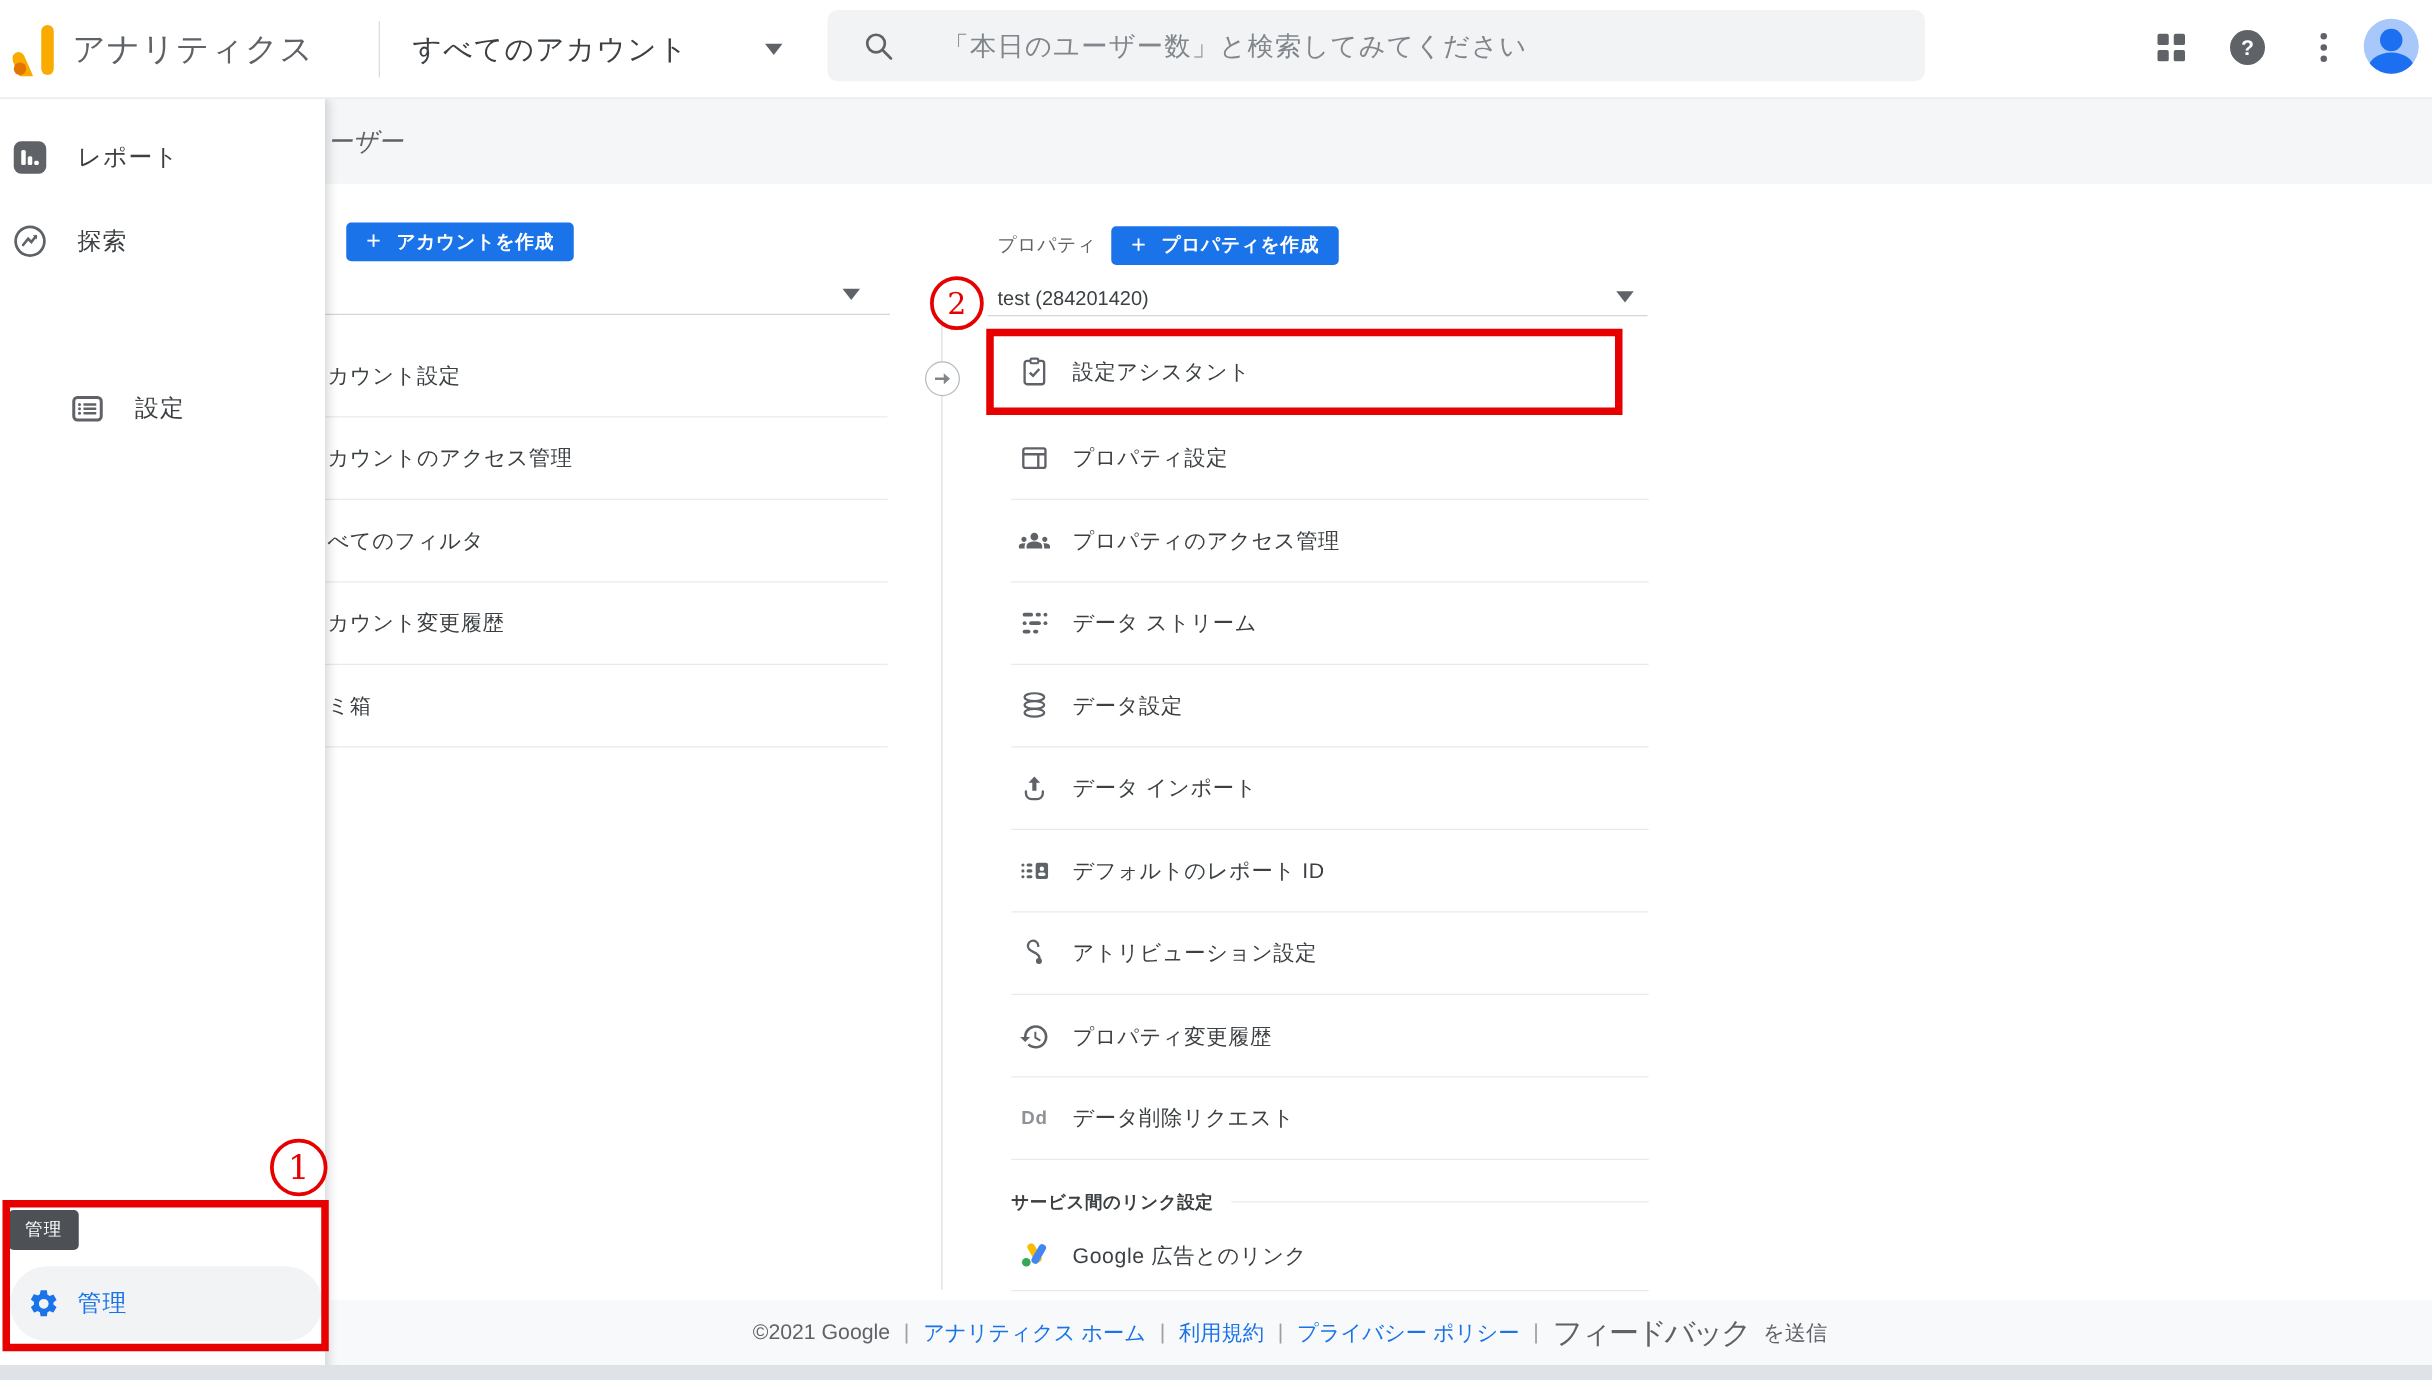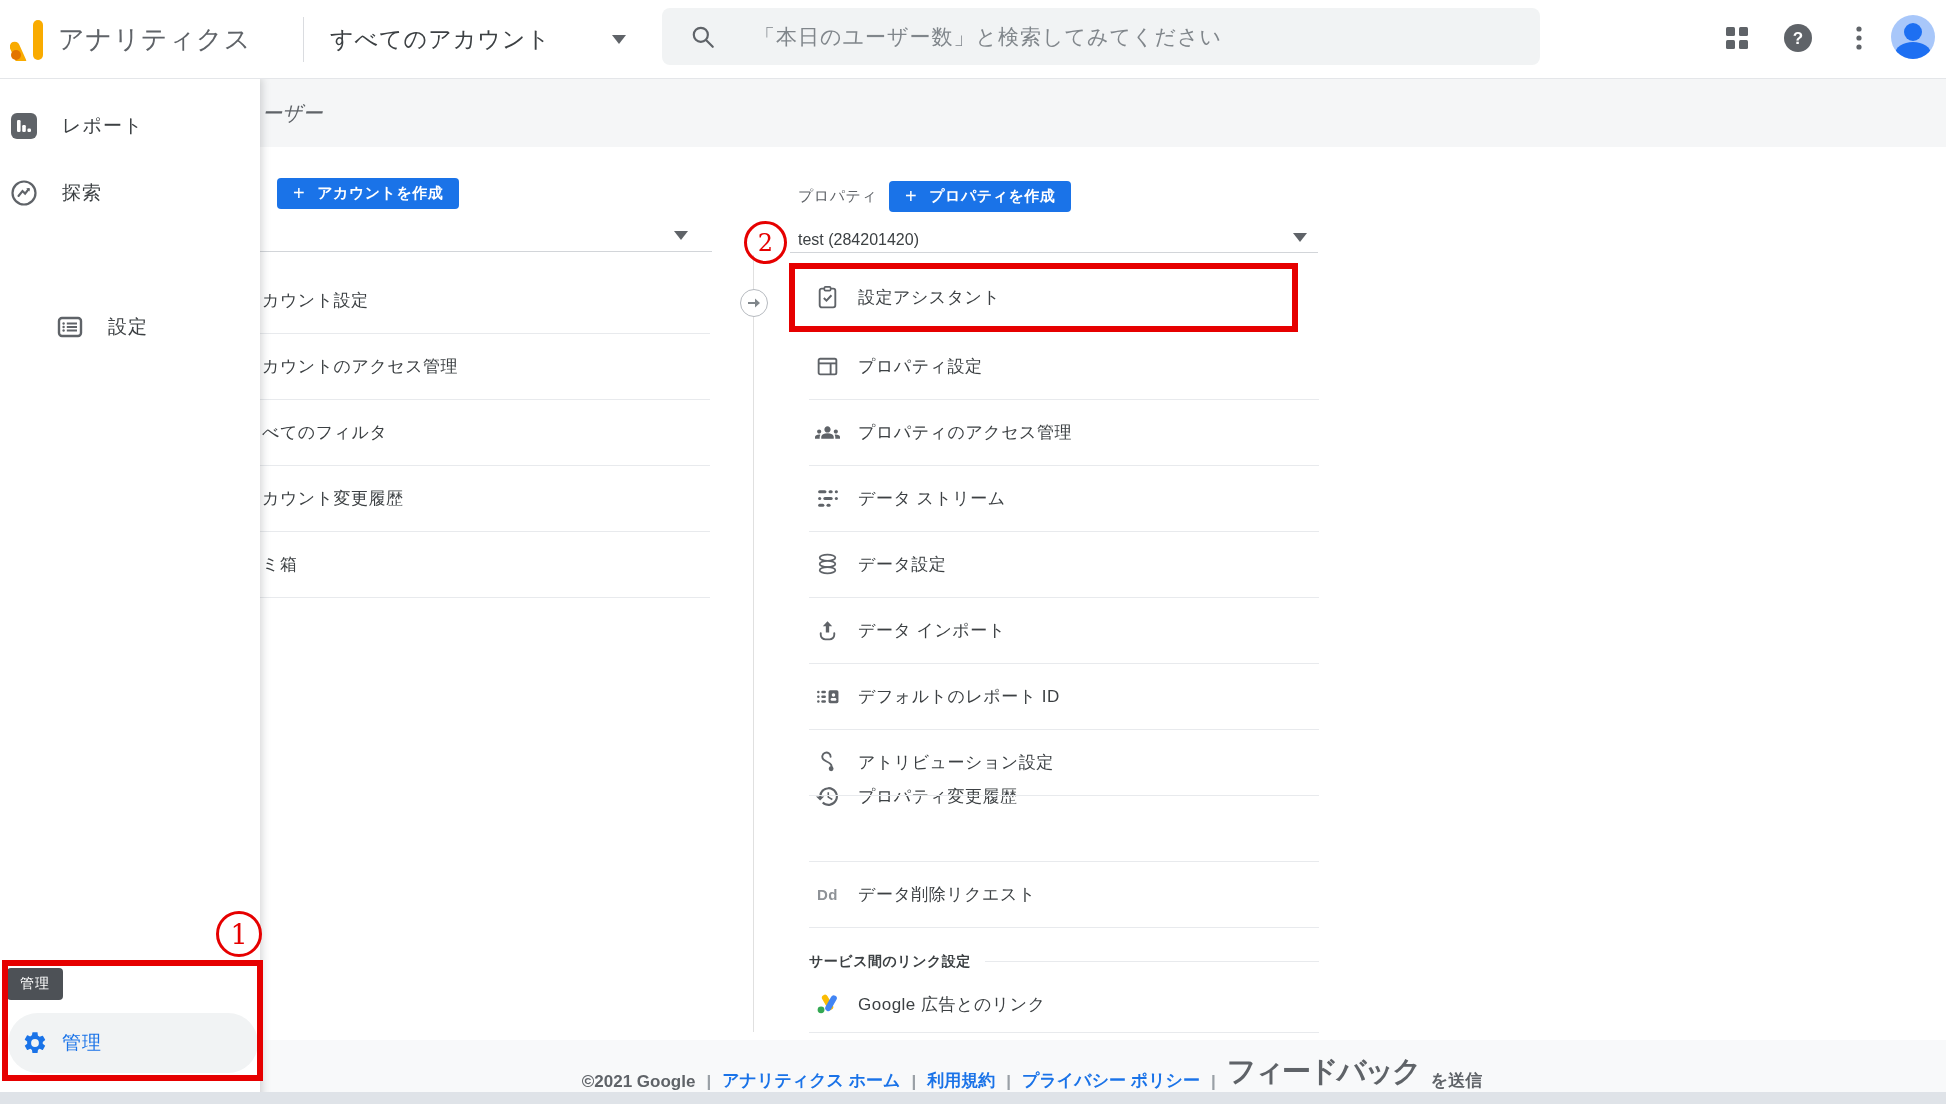--- a/index.html
+++ b/index.html
@@ -54,25 +54,25 @@
   .prop-row{position:absolute;left:789px;width:530px;height:66px;display:flex;align-items:center;cursor:pointer;}
   .prop-row .pr-icon{position:absolute;left:26px;width:25px;height:25px;display:flex;align-items:center;justify-content:center;}
   .prop-row .pr-label{position:absolute;left:69px;font-size:17px;color:#3c4043;letter-spacing:.5px;}
   .dd-glyph{font-size:15px;font-weight:bold;color:#8e9297;letter-spacing:.5px;}
   .section-hdr{left:809px;top:948px;height:28px;display:flex;align-items:center;font-size:14px;font-weight:bold;color:#3c4043;z-index:2;letter-spacing:.5px;}
   .selector-value{font-size:16px;color:#3c4043;}
   .sel-caret{top:233px;}
 
   
   .footer{left:0;top:1040px;width:1946px;height:52px;background:#f8f9fa;z-index:5;}
-  .footer-line{left:262px;top:1040px;width:1540px;height:52px;display:flex;align-items:flex-end;justify-content:center;gap:11px;z-index:6;font-weight:bold;}
+  .footer-line{left:262px;top:1040px;width:1540px;height:52px;display:flex;align-items:center;justify-content:center;gap:11px;z-index:6;}
   .footer-line span{font-size:17px;color:#5f6368;}
   .footer-line .flink{color:#1a73e8;cursor:pointer;}
   .footer-line .fpipe{color:#9aa0a6;}
-  .footer-line .ffeedback{font-size:29px;letter-spacing:-2px;color:#5f6368;}
+  .footer-line .ffeedback{font-size:24px;letter-spacing:-2px;color:#5f6368;}
   .bottomstrip{left:0;top:1092px;width:1946px;height:12px;background:#dfe3e8;z-index:15;}
 
   
   .redbox{position:absolute;border:6px solid #e60000;background:transparent;z-index:30;}
   .redcircle{position:absolute;border:3px solid #e60000;border-radius:50%;display:flex;align-items:center;justify-content:center;
              color:#e60000;font-family:"DejaVu Serif","Liberation Serif",serif;z-index:30;background:transparent;}
 </style>
 </head>
 <body>
 
@@ -254,21 +254,21 @@
   </div>
   <div class="prop-row" style="top:729px;font-family:Liberation Mono, monospace;">
     <span class="pr-icon">
       <svg width="25" height="25" viewBox="0 0 24 24">
         <path d="M15 6.5 a4 4 0 1 0 -7 2.6 c1.4 1.6 4.5 2.2 6.5 4 1.5 1.3 1.7 3 .5 4.4" fill="none" stroke="#5f6368" stroke-width="1.8" stroke-linecap="round"></path>
         <circle cx="15.5" cy="18" r="2.3" fill="#5f6368"></circle>
       </svg>
       </span>
     <span class="pr-label">アトリビューション設定</span>
   </div>
-  <div class="prop-row" style="top:763px;text-decoration:underline;">
+  <div class="prop-row" style="top:796px;text-decoration:underline;">
     <span class="pr-icon">
       <svg width="25" height="25" viewBox="0 0 24 24">
         <path fill="#5f6368" d="M13 3a9 9 0 0 0-9 9H1l3.9 3.9L8.8 12H6a7 7 0 1 1 2.1 5l-1.4 1.4A9 9 0 1 0 13 3zm-1 5v5l4.25 2.52.77-1.28-3.52-2.09V8z"></path>
       </svg>
       </span>
     <span class="pr-label">プロパティ変更履歴</span>
   </div>
   <div class="prop-row" style="top:861px;">
     <span class="pr-icon">
       <span class="dd-glyph">Dd</span>

